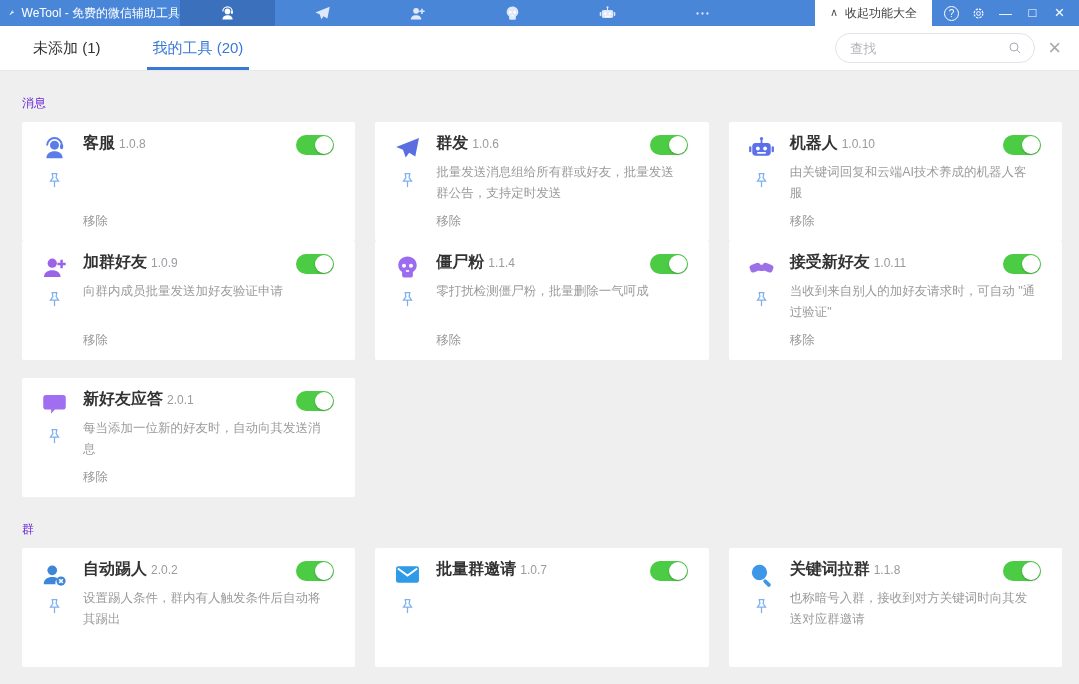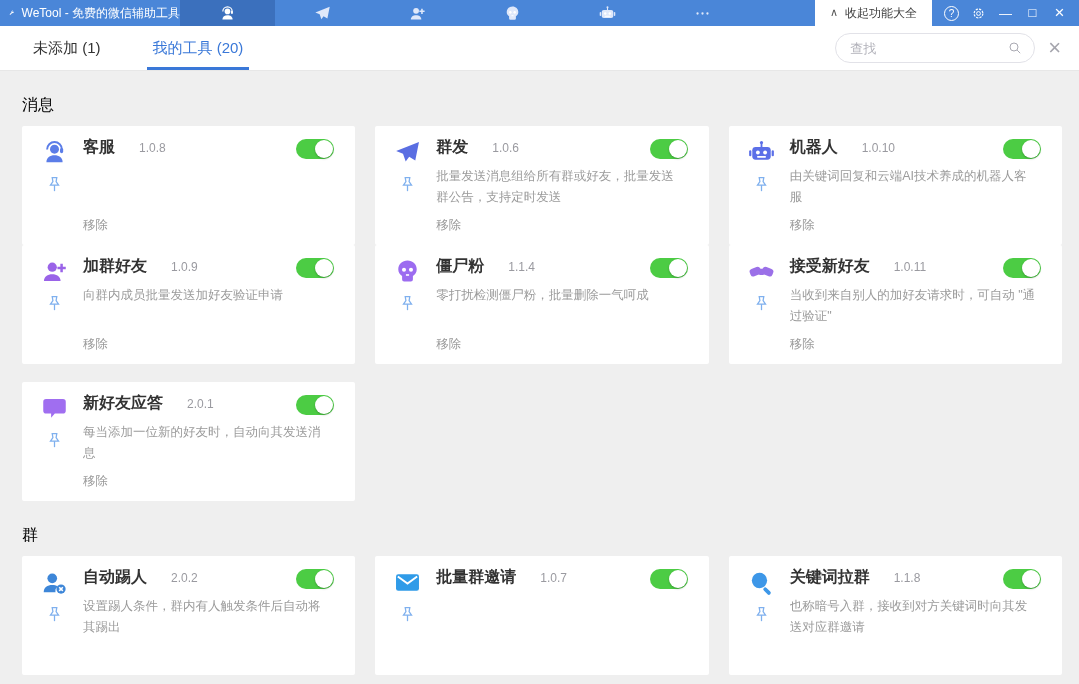--- a/index.html
+++ b/index.html
@@ -40,26 +40,26 @@
   .search-wrap{margin-left:auto;display:flex;align-items:center;gap:11px;}
   .search-box{width:200px;height:30px;border:1px solid #e2e2e8;border-radius:15px;background:#fff;
     display:flex;align-items:center;padding:0 11px 0 14px;}
   .search-input{border:none;outline:none;flex:1;font-size:13px;color:#333;min-width:0;
     font-family:inherit;background:transparent;}
   .search-input::placeholder{color:#b2b2ba;}
   .search-icon{width:16px;height:16px;color:#a9a9b2;display:block;flex:0 0 auto;}
   .panel-close{color:#a5a5ad;font-size:22px;line-height:1;cursor:pointer;padding:0 2px;}
   
   .content{padding:0 17px 0 22px;}
-  .section-label{font-size:16px;color:#000000;margin:24px 0 10px 0;}
+  .section-label{font-size:12px;color:#6d28d9;margin:24px 0 10px 0;}
   .card-grid{display:grid;grid-template-columns:repeat(3,1fr);gap:18px 20px;}
   .card{position:relative;height:119px;background:#fff;border-radius:2px;}
   .card-icon{position:absolute;left:19px;top:13px;width:27px;height:27px;display:block;}
   .card-pin{position:absolute;left:23px;top:47px;width:19px;height:23px;color:#7fb0ee;display:block;cursor:pointer;}
-  .card-titlerow{position:absolute;left:61px;top:11px;display:flex;align-items:baseline;gap:24px;right:72px;}
+  .card-titlerow{position:absolute;left:61px;top:11px;display:flex;align-items:baseline;gap:4px;right:72px;}
   .card-title{font-size:16px;color:#333;font-weight:600;white-space:nowrap;}
   .card-version{font-size:12px;color:#9a9aa0;}
   .card-toggle{position:absolute;right:21px;top:13px;width:38px;height:20px;border-radius:10px;
     background:#4ccc44;cursor:pointer;}
   .card-toggle::after{content:"";position:absolute;right:1px;top:1px;width:18px;height:18px;
     border-radius:50%;background:#fff;box-shadow:0 1px 2px rgba(0,0,0,.25);}
   .card-desc{position:absolute;left:61px;top:40px;right:24px;font-size:12.5px;color:#9b9b9b;
     line-height:21px;max-height:43px;overflow:hidden;}
   .card-remove{position:absolute;left:61px;bottom:11px;font-size:12.5px;color:#999;cursor:pointer;text-decoration:none;}
 </style>

